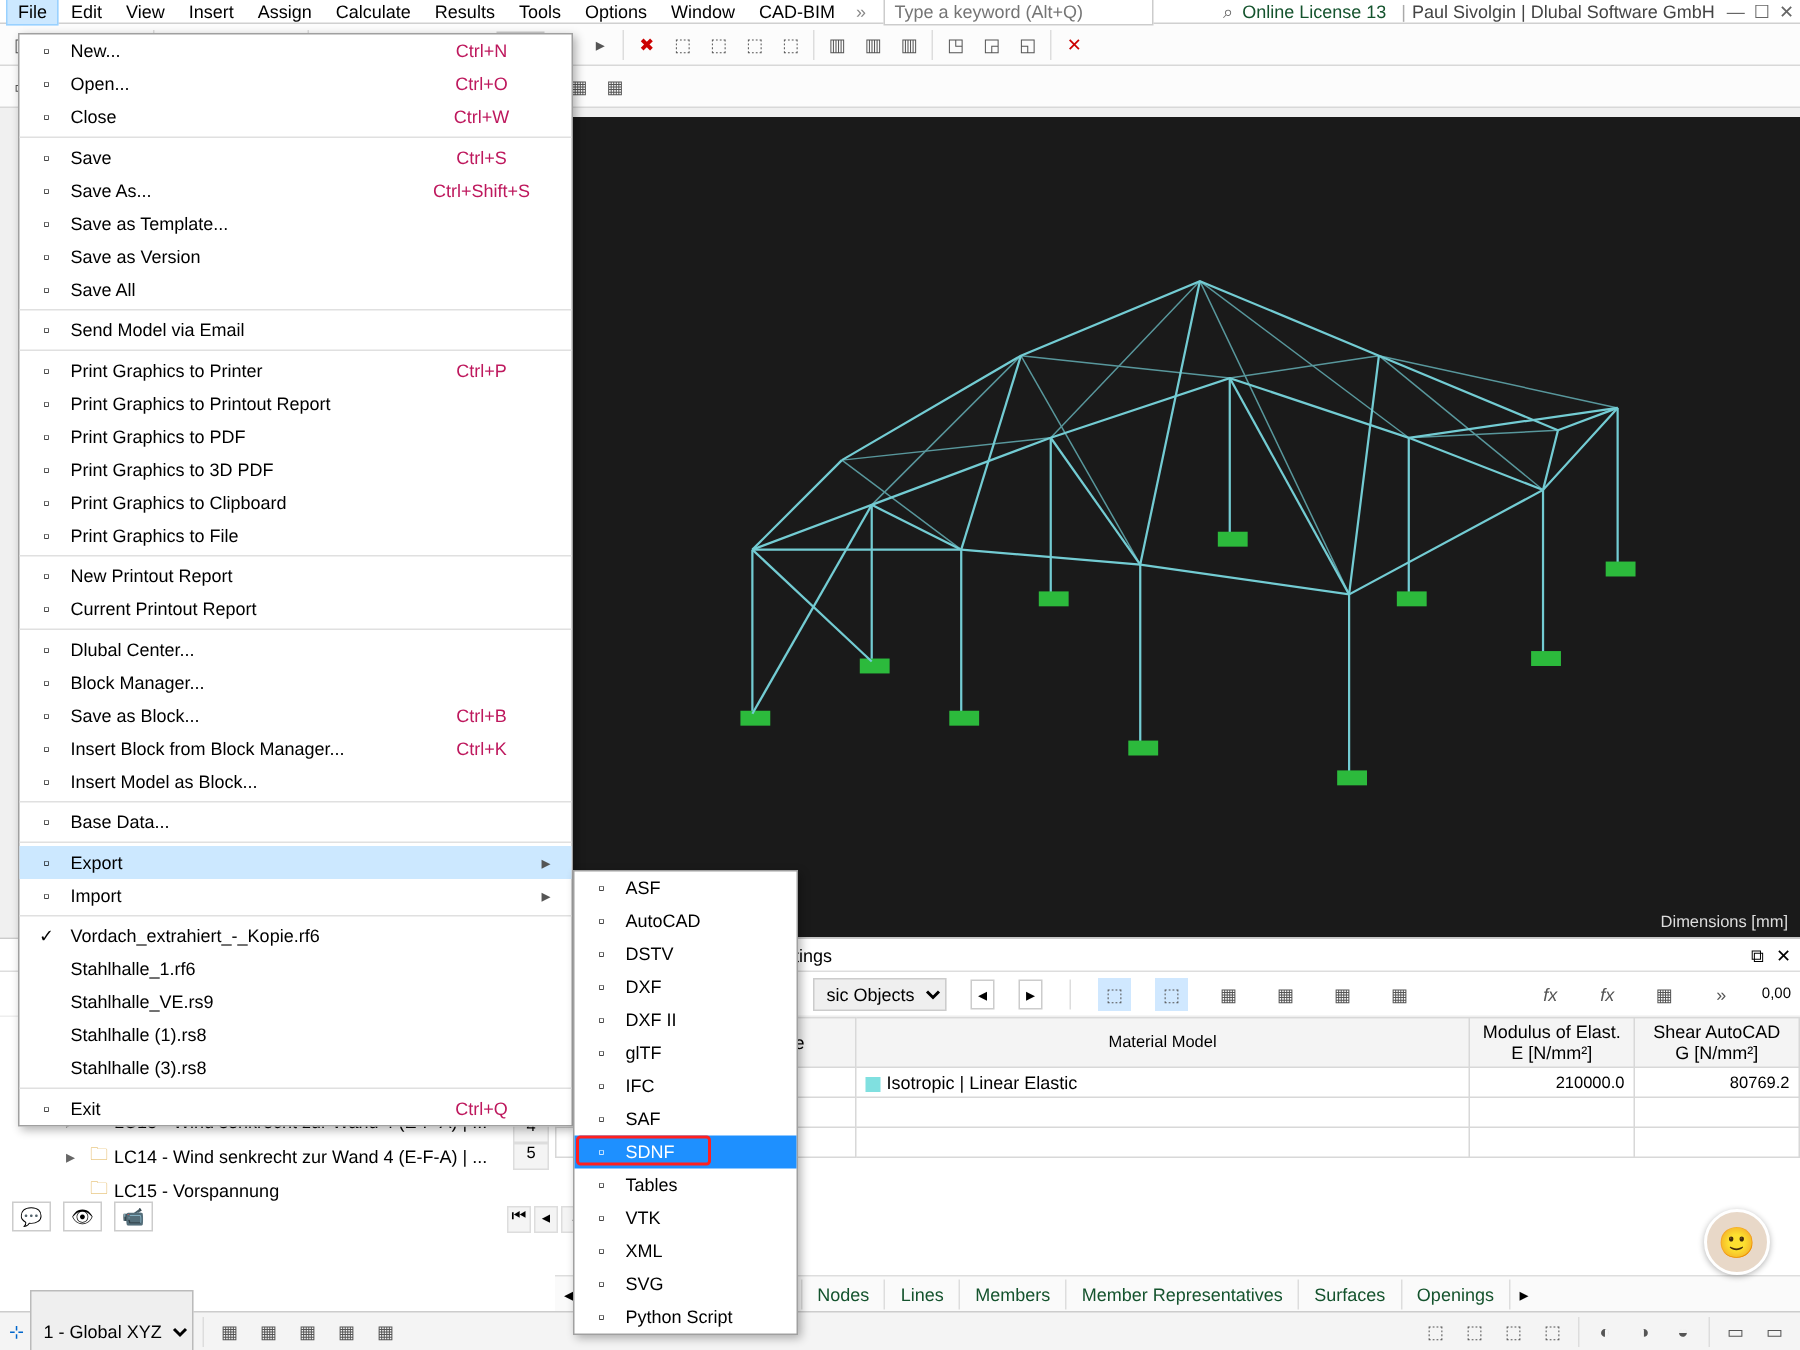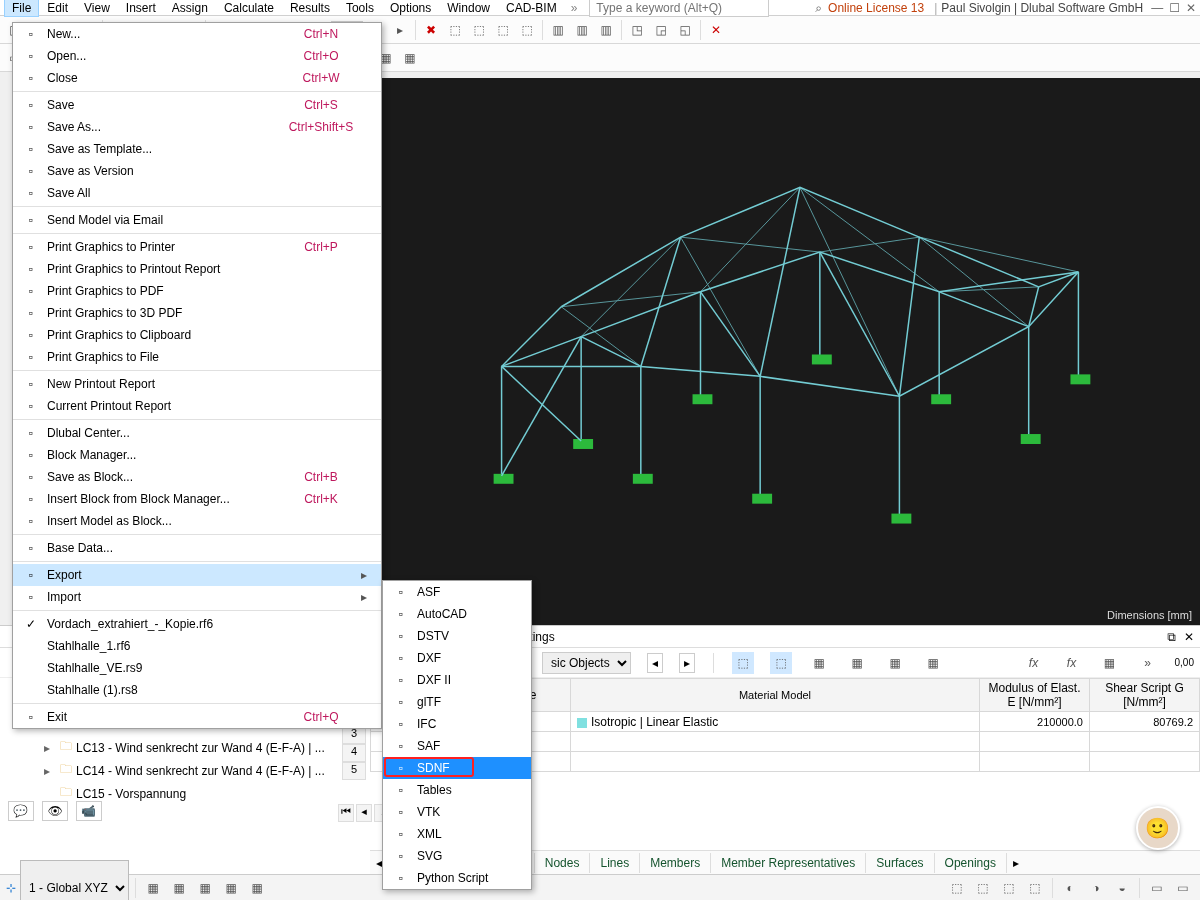--- a/index.html
+++ b/index.html
@@ -2,21 +2,21 @@
 <html><head>
 <meta charset="utf-8">
 <style>
 * { margin: 0; padding: 0; box-sizing: border-box; font-family: "Segoe UI", Tahoma, sans-serif; font-size: 12px; }
 body { width: 1200px; height: 900px; background: #f0f0f0; overflow: hidden; position: relative; }
 .menubar { height: 16px; background: #fff; border-bottom: 1px solid #d0d0d0; display: flex; align-items: center; padding: 0 4px; }
 .menubar .mitem { padding: 2px 8px; cursor: default; }
 .menubar .mitem.active { background: #cce8ff; border: 1px solid #99d1ff; padding: 1px 7px; }
 .menubar .spacer { flex: 1; }
 .menubar .search { border: 1px solid #ccc; padding: 1px 6px; color: #888; width: 180px; margin: 0 6px; }
-.menubar .license { color: #c2410c; margin-right: 6px; }
+.menubar .license { color: #14532d; margin-right: 6px; }
 .menubar .user { color: #444; }
 .toolbar { height: 28px; background: #fcfcfc; border-bottom: 1px solid #d8d8d8; display: flex; align-items: center; padding: 0 4px; gap: 2px; }
 .tbtn { width: 22px; height: 22px; border: 1px solid transparent; display: flex; align-items: center; justify-content: center; color: #555; }
 .tsep { width: 1px; height: 20px; background: #ddd; margin: 0 2px; }
 .viewport { position: absolute; left: 380px; top: 78px; right: 0; bottom: 275px; background: #1a1a1a; overflow: hidden; }
 .viewport .dims { position: absolute; right: 8px; bottom: 4px; color: #ddd; font-size: 11px; }
 .dropdown { position: absolute; left: 12px; top: 22px; width: 370px; background: #fff; border: 1px solid #a0a0a0; box-shadow: 2px 2px 6px rgba(0,0,0,0.3); z-index: 100; }
 .drow { display: flex; align-items: center; height: 22px; padding: 0 8px; cursor: default; }
 .drow.hl { background: #cce8ff; }
 .drow .dicon { width: 20px; display:flex; align-items:center; justify-content:center; }
@@ -377,20 +377,26 @@
       <span class="dlabel">Stahlhalle_VE.rs9</span>
       <span class="dshort"></span>
       <span class="darrow"></span>
     </div>
     <div class="drow">
       <span class="dicon"></span>
       <span class="dlabel">Stahlhalle (1).rs8</span>
       <span class="dshort"></span>
       <span class="darrow"></span>
     </div>
+    <div class="drow">
+      <span class="dicon"></span>
+      <span class="dlabel">Stahlhalle (3).rs8</span>
+      <span class="dshort"></span>
+      <span class="darrow"></span>
+    </div>
     <div class="dsep"></div>
     <div class="drow">
       <span class="dicon">▫</span>
       <span class="dlabel">Exit</span>
       <span class="dshort">Ctrl+Q</span>
       <span class="darrow"></span>
     </div>
   </div>
 
 <div class="submenu" id="export-submenu">
@@ -487,21 +493,21 @@
   <div style="position:absolute; left:370px; right:0; top:52px;">
   <table class="grid">
     <tbody>
           <tr>
       <th style="width:60px">me</th>
       <th style="width:140px"><span>Material
 Type</span></th>
       <th>Material Model</th>
       <th style="width:110px"><span>Modulus of Elast.
 E [N/mm²]</span></th>
-      <th style="width:110px"><span>Shear Script
+      <th style="width:110px"><span>Shear AutoCAD
 G [N/mm²]</span></th>
     </tr>
     <tr>
       <td class="left">05</td>
       <td class="left"><span class="swatch" style="background:#e07030"></span><span>Steel</span></td>
       <td class="left"><span class="swatch" style="background:#80e0e0"></span><span>Isotropic | Linear Elastic</span></td>
       <td class="right">210000.0</td>
       <td class="right">80769.2</td>
     </tr>
     <tr>

